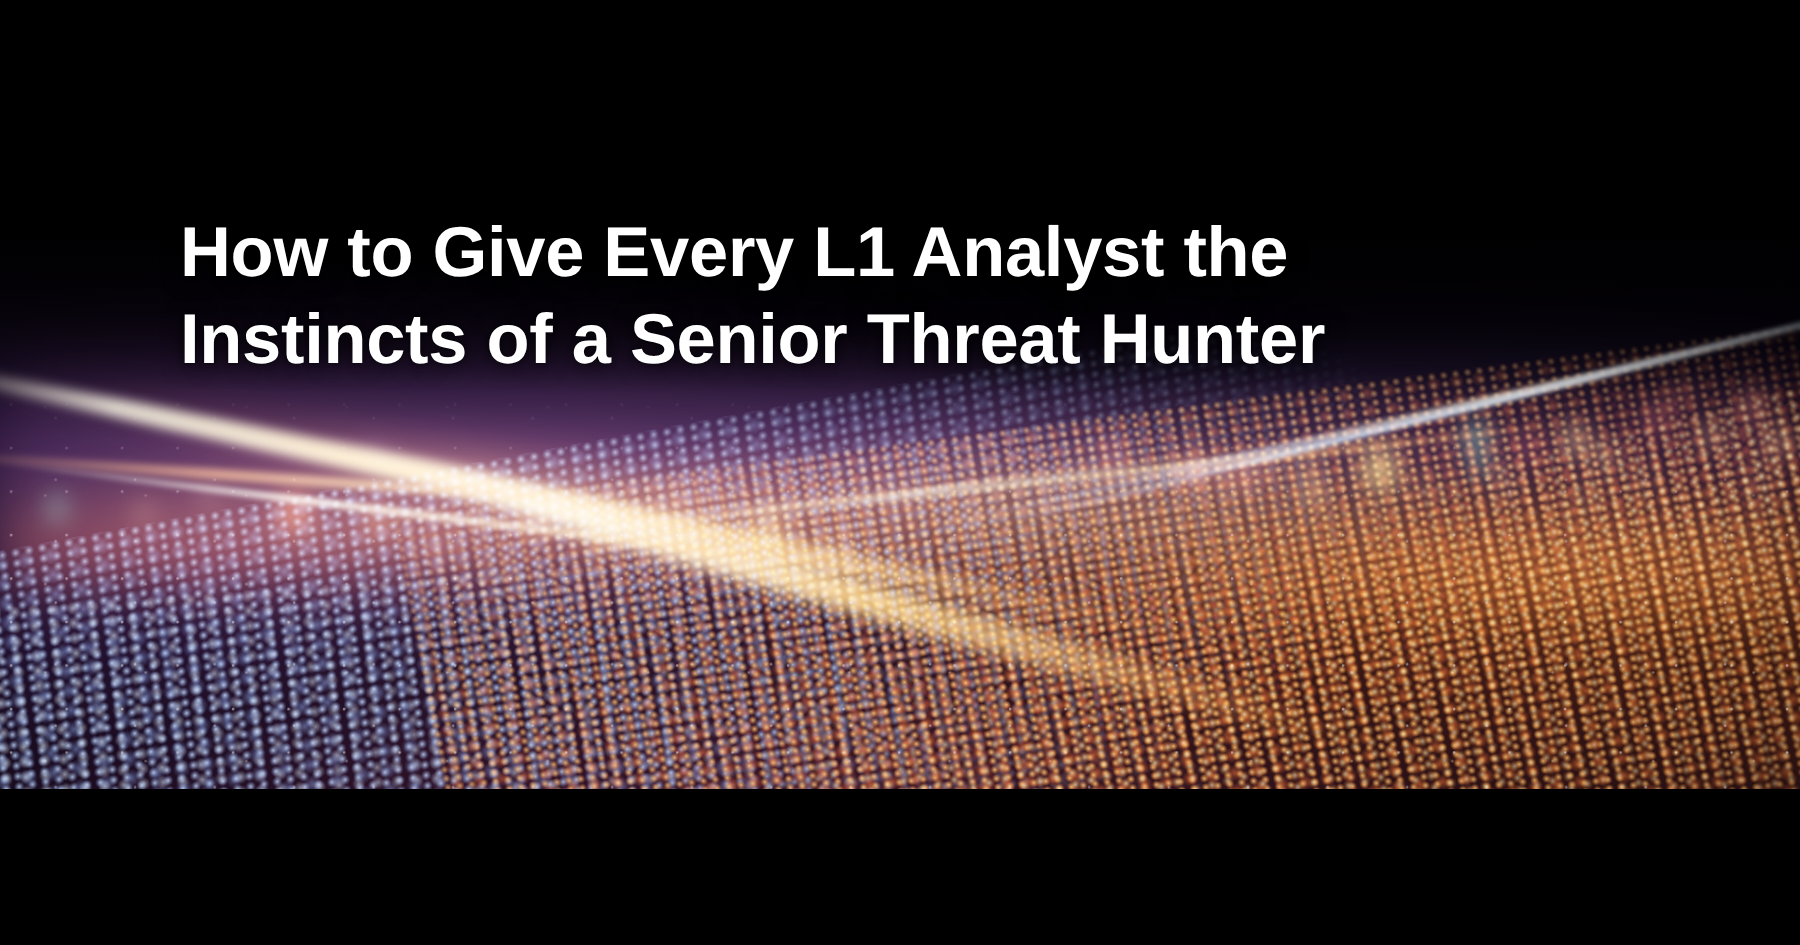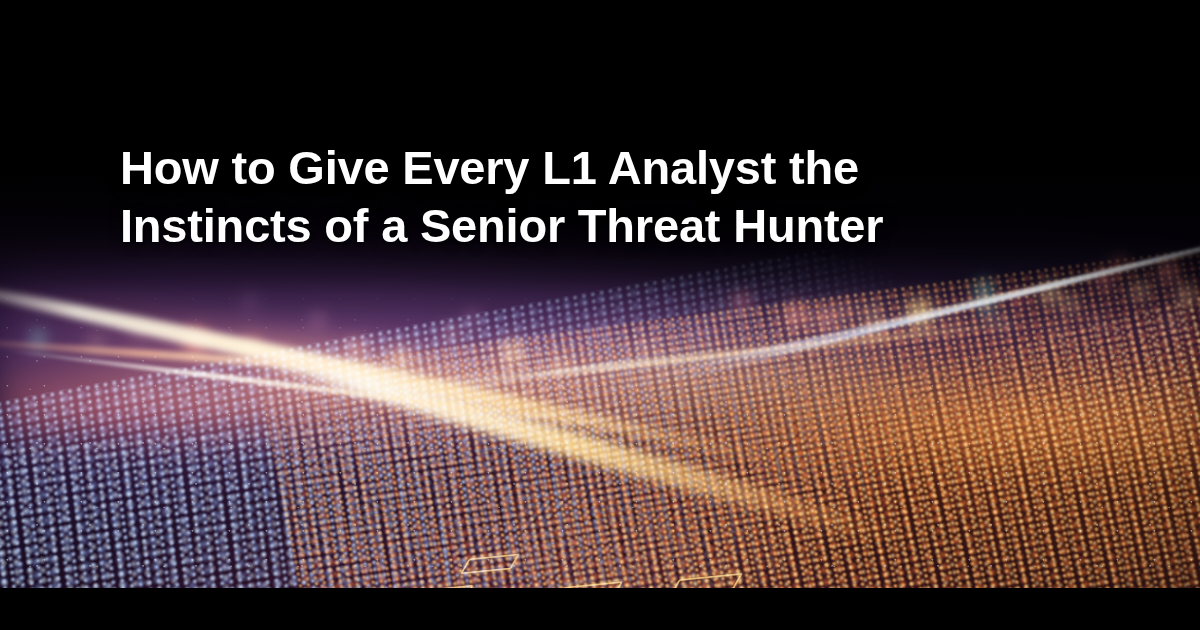--- a/index.html
+++ b/index.html
@@ -9,21 +9,21 @@
     background: #000000;
   }
   body {
     font-family: "Liberation Sans", sans-serif;
   }
 
   
   #card {
     position: relative;
     width: 1200px;
-    height: 588px;
+    height: 526px;
     overflow: hidden;
     background: #4c1d95;
     isolation: isolate;
   }
 
   .layer {
     position: absolute;
     inset: 0;
     pointer-events: none;
   }

